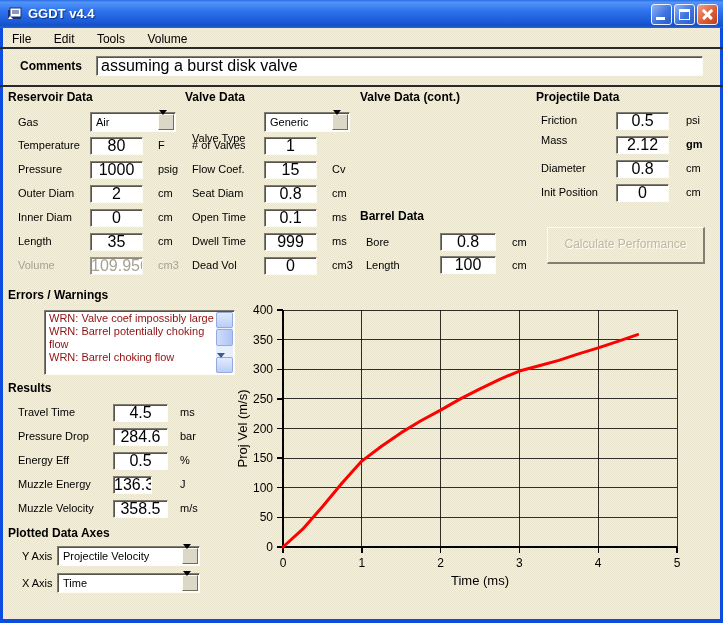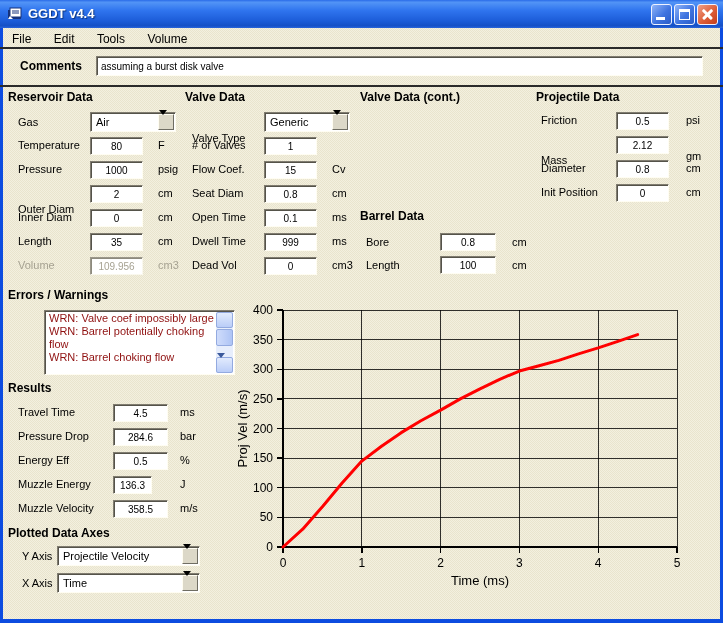--- a/index.html
+++ b/index.html
@@ -36,21 +36,21 @@
   .sepline { position:absolute; left:0; width:723px; height:2px; background:#2a2a2a; }
 
   .hd { position:absolute; font-weight:bold; font-size:12px; color:#000; white-space:nowrap; }
   .lab { position:absolute; font-size:11px; color:#000; white-space:nowrap; }
   .unit { position:absolute; font-size:11px; color:#000; white-space:nowrap; }
 
   .box {
     position:absolute; height:18px; background:#fff; font-family:"Liberation Sans",sans-serif;
     border:1px solid; border-color:#807c70 #fffdf2 #fffdf2 #807c70;
     box-shadow: inset 1px 1px 0 #55534a;
-    font-size:10px; text-align:center; color:#000; padding:0;
+    font-size:16px; text-align:center; color:#000; padding:0;
   }
   .box.left { text-align:left; padding-left:4px; }
   .dis { color:#a6a292 !important; }
   .box.dis { box-shadow: inset 1px 1px 0 #8d8a7d; border-color:#9b978a #faf8ee #faf8ee #9b978a; }
 
   .combo {
     position:absolute; height:20px; background:#fff;
     border:1px solid; border-color:#807c70 #fffdf2 #fffdf2 #807c70;
     box-shadow: inset 1px 1px 0 #55534a;
   }
@@ -133,21 +133,21 @@
   </div>
 
   <span class="lab" style="left:18px;top:139px;">Temperature</span>
   <input class="box" style="left: 90px; top: 137px; width: 53px;" value="80">
   <span class="unit" style="left:158px;top:139px;">F</span>
 
   <span class="lab" style="left:18px;top:163px;">Pressure</span>
   <input class="box" style="left: 90px; top: 161px; width: 53px;" value="1000">
   <span class="unit" style="left:158px;top:163px;">psig</span>
 
-  <span class="lab" style="left:18px;top:187px;margin-top:16px;">Outer Diam</span>
+  <span class="lab" style="left:18px;top:187px;">Outer Diam</span>
   <input class="box" style="left: 90px; top: 185px; width: 53px;" value="2">
   <span class="unit" style="left:158px;top:187px;">cm</span>
 
   <span class="lab" style="left:18px;top:211px;">Inner Diam</span>
   <input class="box" style="left: 90px; top: 209px; width: 53px;" value="0">
   <span class="unit" style="left:158px;top:211px;">cm</span>
 
   <span class="lab" style="left:18px;top:235px;">Length</span>
   <input class="box" style="left: 90px; top: 233px; width: 53px;" value="35">
   <span class="unit" style="left:158px;top:235px;">cm</span>
@@ -190,32 +190,33 @@
   <input class="box" style="left: 440px; top: 233px; width: 56px;" value="0.8">
   <span class="unit" style="left:512px;top:236px;">cm</span>
   <span class="lab" style="left:366px;top:259px;">Length</span>
   <input class="box" style="left: 440px; top: 256px; width: 56px;" value="100">
   <span class="unit" style="left:512px;top:259px;">cm</span>
 
   <span class="lab" style="left:541px;top:114px;">Friction</span>
   <input class="box" style="left: 616px; top: 112px; width: 53px;" value="0.5">
   <span class="unit" style="left:686px;top:114px;">psi</span>
 
-  <span class="lab" style="left:541px;top:154px;">Mass</span>
+  <span class="lab" style="left:541px;top:134px;">Mass</span>
   <input class="box" style="left: 616px; top: 136px; width: 53px;" value="2.12">
-  <span class="unit" style="left:686px;top:150px;">gm</span>
+  <span class="unit" style="left:686px;top:138px;font-weight:bold;">gm</span>
 
   <span class="lab" style="left:541px;top:162px;">Diameter</span>
   <input class="box" style="left: 616px; top: 160px; width: 53px;" value="0.8">
   <span class="unit" style="left:686px;top:162px;">cm</span>
 
   <span class="lab" style="left:541px;top:186px;">Init Position</span>
   <input class="box" style="left: 616px; top: 184px; width: 53px;" value="0">
   <span class="unit" style="left:686px;top:186px;">cm</span>
 
+  <div class="calcbtn">Calculate Performance</div>
 
   <span class="hd" style="left:8px;top:288px;">Errors / Warnings</span>
   <div class="listbox">
     <div class="wrn">WRN: Valve coef impossibly large</div>
     <div class="wrn">WRN: Barrel potentially choking flow</div>
     <div class="wrn">WRN: Barrel choking flow</div>
     <div class="sb">
       <div class="sb-btn sb-up"><span class="tri-up"></span></div>
       <div class="sb-btn sb-thumb"><span class="grip"></span></div>
       <div class="sb-btn sb-down"><span class="tri-down"></span></div>

